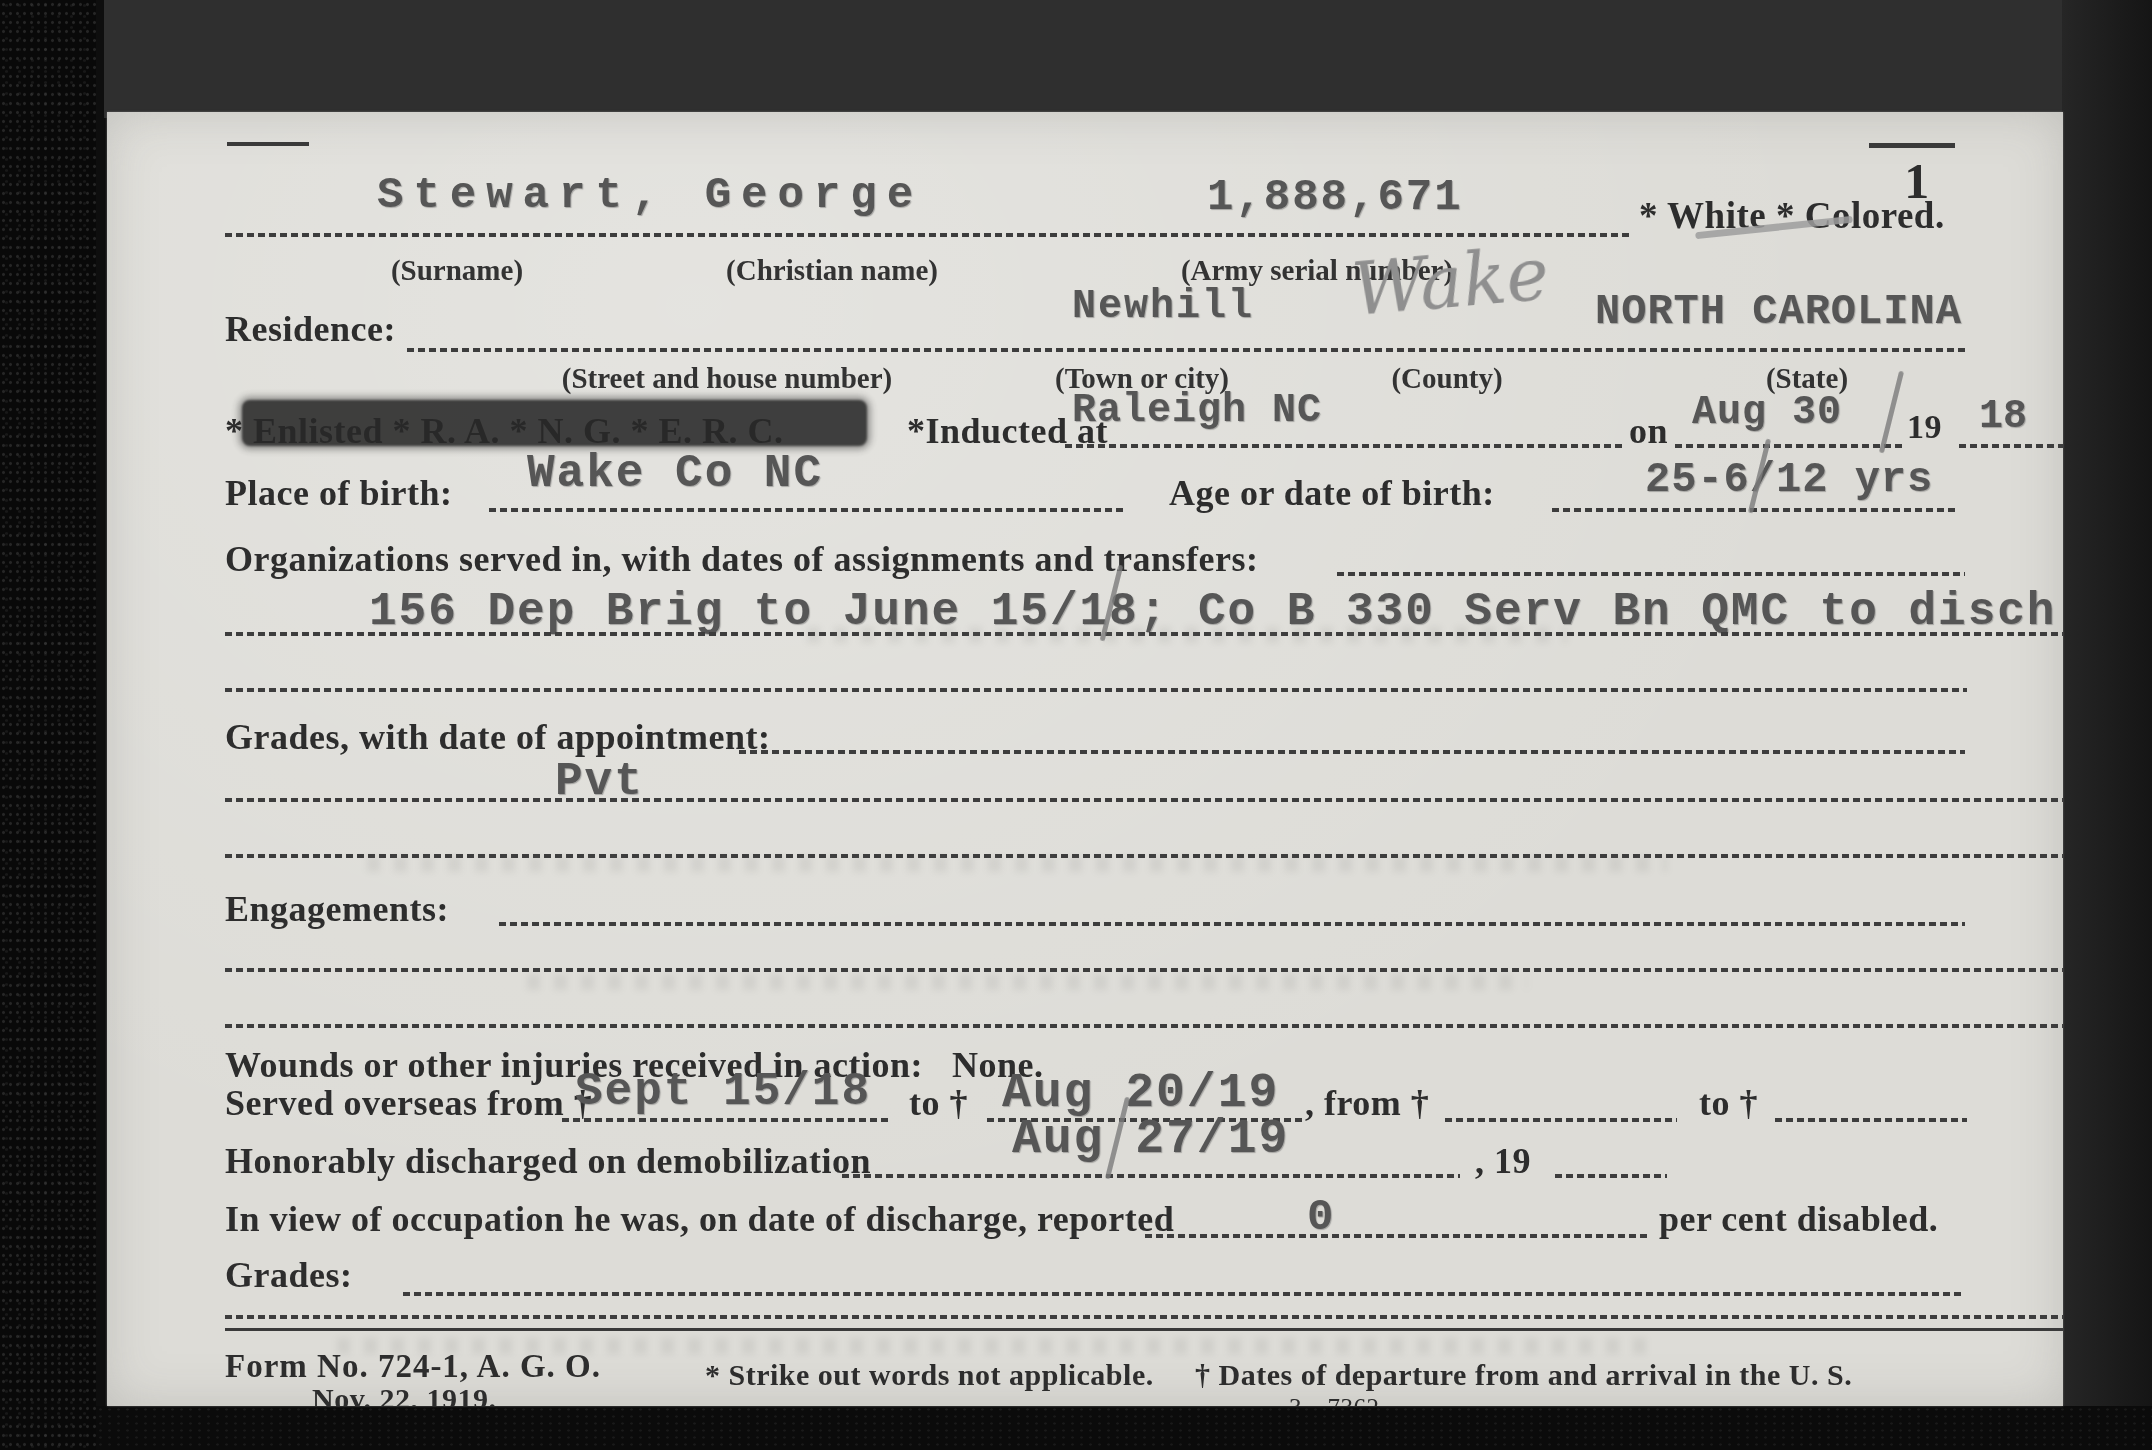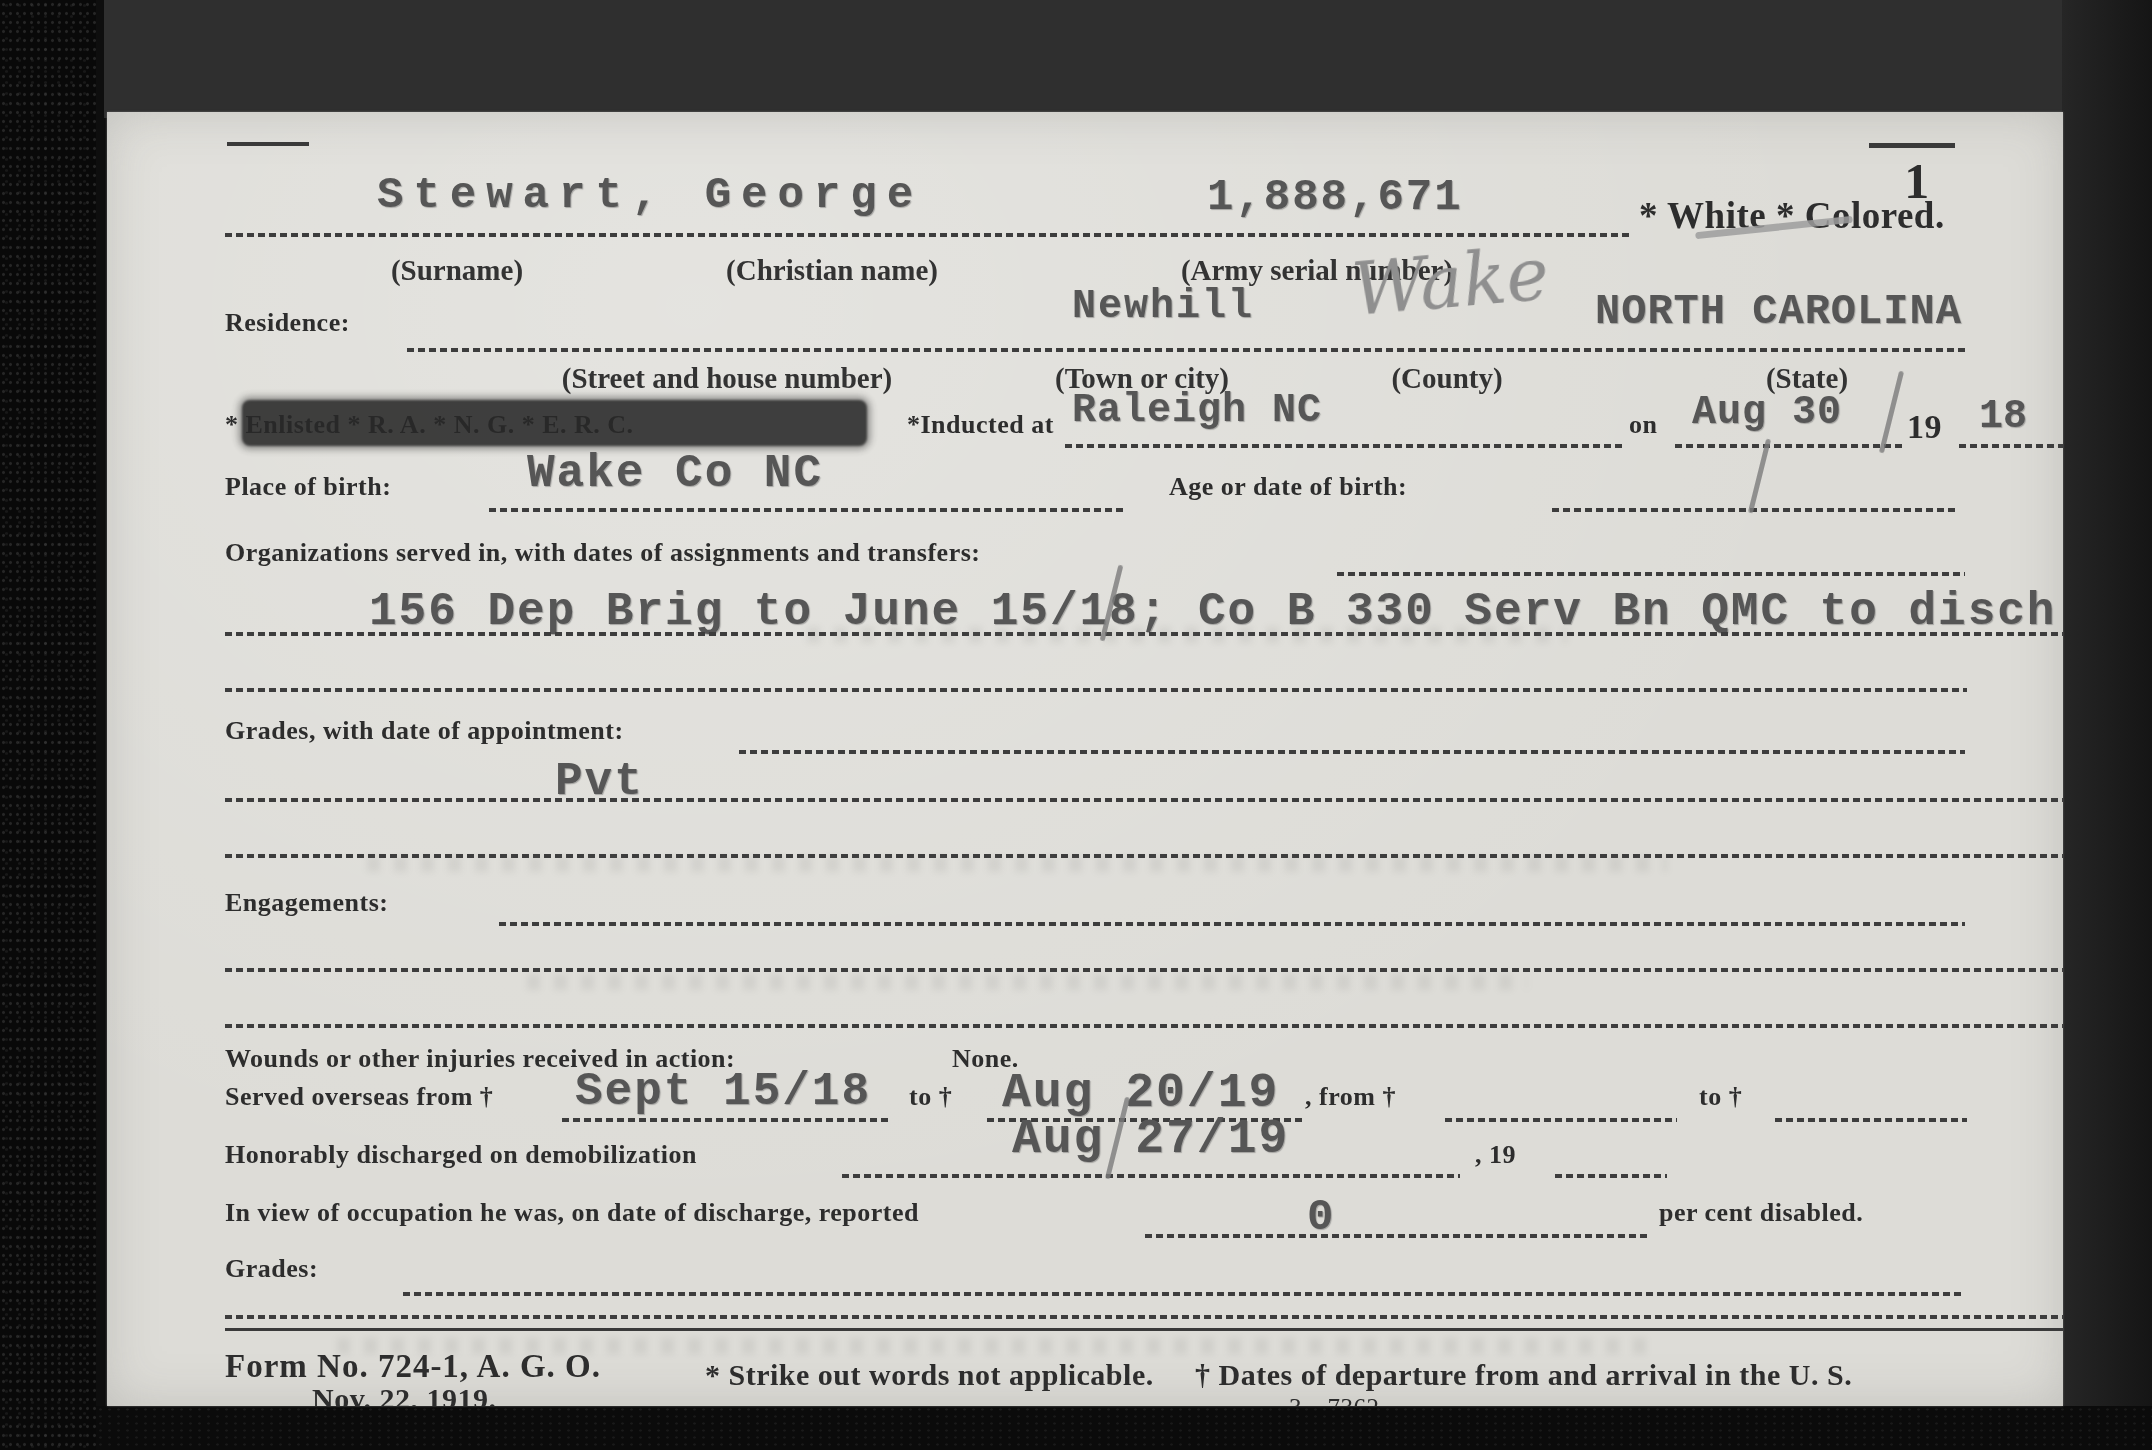--- a/index.html
+++ b/index.html
@@ -27,21 +27,21 @@
   
   .card{
     position:absolute;left:107px;top:112px;width:1956px;height:1294px;
     background:
       radial-gradient(ellipse at 30% 15%, rgba(255,255,255,.22), rgba(255,255,255,0) 60%),
       #dddcd7;
     box-shadow:inset 0 0 50px rgba(130,130,125,.3), 0 0 2px #666;
     overflow:hidden;
   }
   .serif{position:absolute;font-family:"Liberation Serif",serif;font-weight:bold;
-    color:#2d2d2d;font-size:26px;white-space:nowrap;letter-spacing:.5px;}
+    color:#2d2d2d;font-size:36px;white-space:nowrap;letter-spacing:.5px;}
   .sml{position:absolute;font-family:"Liberation Serif",serif;font-weight:bold;
     color:#333;font-size:29px;white-space:nowrap;text-align:center;}
   .typed{position:absolute;font-family:"Liberation Mono","DejaVu Sans Mono",monospace;
     font-weight:bold;color:#565656;white-space:nowrap;
     filter:blur(.6px);text-shadow:1px 1px 1px rgba(90,90,90,.45);}
   .script{position:absolute;font-family:"DejaVu Serif",serif;font-style:italic;
     color:#8f8f8f;font-size:72px;transform:rotate(-5deg);filter:blur(.4px);white-space:nowrap;}
   .dotline{position:absolute;height:4px;
     background-image:repeating-linear-gradient(90deg,#3d3d3d 0 7px, rgba(0,0,0,0) 7px 11px);}
   .solidline{position:absolute;height:3px;background:#3a3a3a;}
@@ -99,20 +99,21 @@
   <div class="serif" style="left:1800px;top:296px;font-size:34px">19</div>
   <div class="typed" style="left:1872px;top:282px;font-size:40px">18</div>
   <div class="dotline" style="left:1852px;top:332px;width:104px"></div>
   <div class="pslash" style="left:1782px;top:258px;height:84px"></div>
 
   <div class="serif" style="left:118px;top:360px">Place of birth:</div>
   <div class="typed" style="left:420px;top:336px;font-size:46px;letter-spacing:2px">Wake Co NC</div>
   <div class="dotline" style="left:382px;top:396px;width:635px"></div>
   <div class="serif" style="left:1062px;top:360px">Age or date of birth:</div>
   <div class="dotline" style="left:1445px;top:396px;width:405px"></div>
+  <div class="typed" style="left:1538px;top:344px;font-size:42px;letter-spacing:1px">25-6/12 yrs</div>
   <div class="pslash" style="left:1650px;top:326px;height:76px"></div>
 
   <div class="serif" style="left:118px;top:426px">Organizations served in, with dates of assignments and transfers:</div>
   <div class="dotline" style="left:1230px;top:460px;width:628px"></div>
   <div class="typed" style="left:262px;top:474px;font-size:46px;letter-spacing:2px">156 Dep Brig to June 15/18; Co B 330 Serv Bn QMC to disch</div>
   <div class="dotline" style="left:118px;top:520px;width:1838px"></div>
   <div class="pslash" style="left:1002px;top:452px;height:78px"></div>
   <div class="dotline" style="left:118px;top:576px;width:1742px"></div>
 
   <div class="serif" style="left:118px;top:604px">Grades, with date of appointment:</div>

